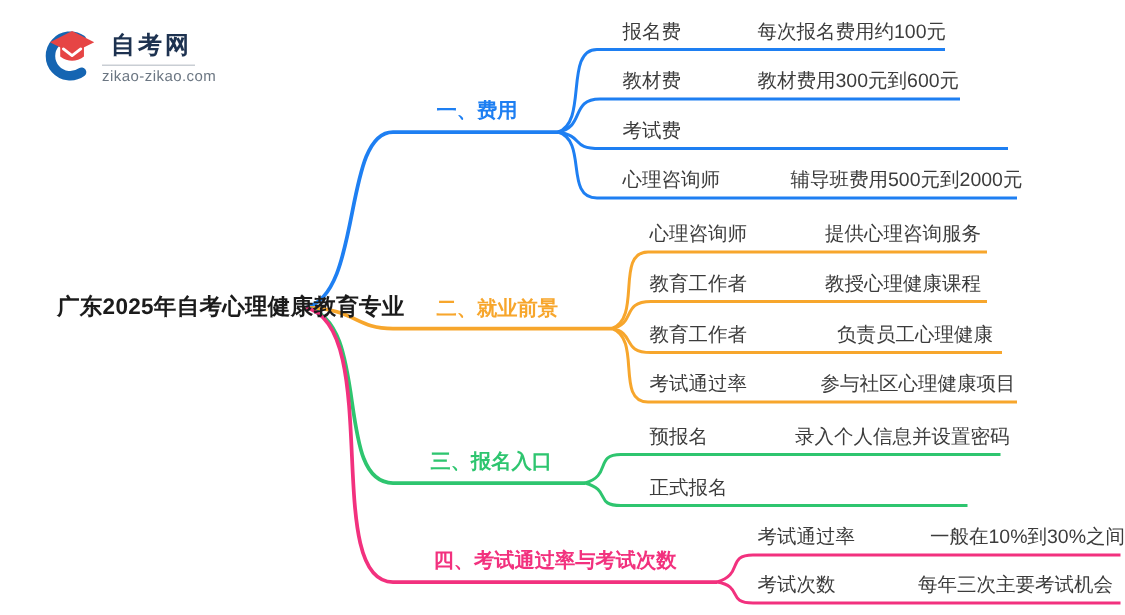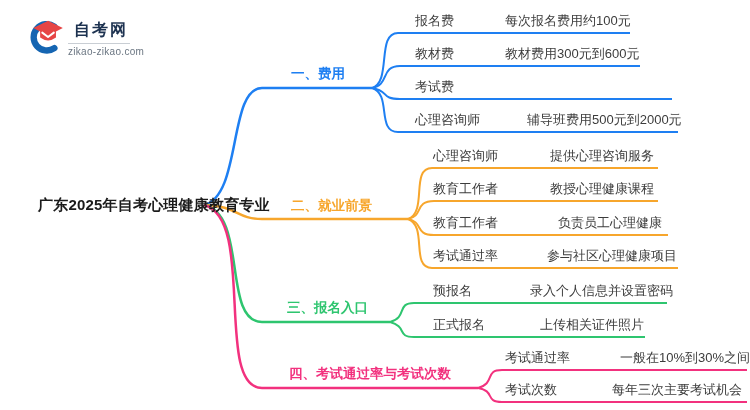--- a/index.html
+++ b/index.html
@@ -80,20 +80,19 @@
   <div class="txt key" style="left:433px;top:180px;">教育工作者</div>
   <div class="txt val" style="left:550px;top:180px;">教授心理健康课程</div>
   <div class="txt key" style="left:433px;top:214px;">教育工作者</div>
   <div class="txt val" style="left:558px;top:214px;">负责员工心理健康</div>
   <div class="txt key" style="left:433px;top:247px;">考试通过率</div>
   <div class="txt val" style="left:547px;top:247px;">参与社区心理健康项目</div>
 
   <div class="txt key" style="left:433px;top:282px;">预报名</div>
   <div class="txt val" style="left:530px;top:282px;">录入个人信息并设置密码</div>
   <div class="txt key" style="left:433px;top:316px;">正式报名</div>
-  <div class="txt val" style="left:540px;top:316px;">上传相关证件照片</div>
 
   <div class="txt key" style="left:505px;top:349px;">考试通过率</div>
   <div class="txt val" style="left:620px;top:349px;">一般在10%到30%之间</div>
   <div class="txt key" style="left:505px;top:381px;">考试次数</div>
   <div class="txt val" style="left:612px;top:381px;">每年三次主要考试机会</div>
 
 </div>
 
 </body></html>

